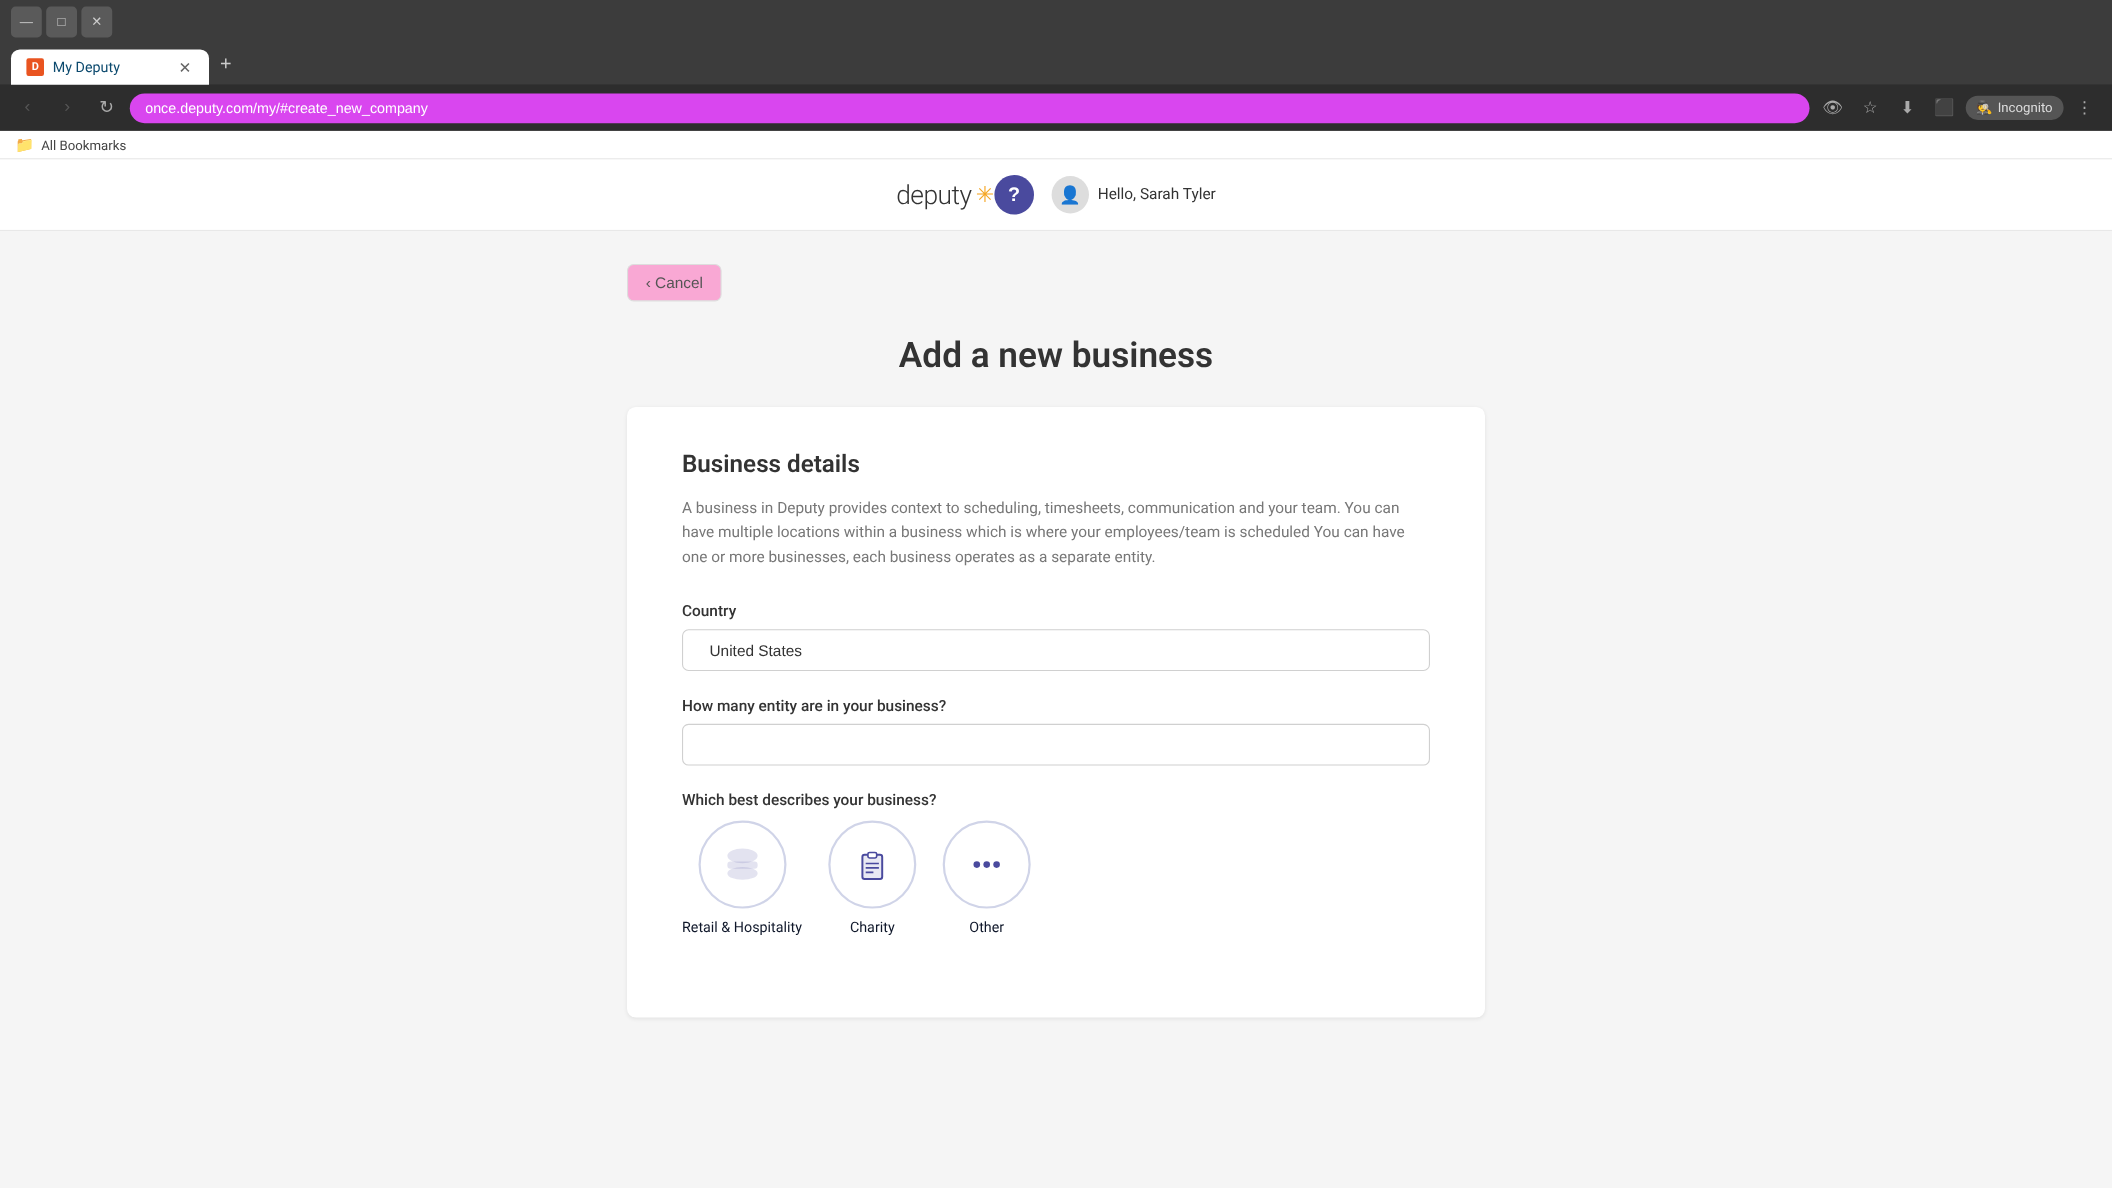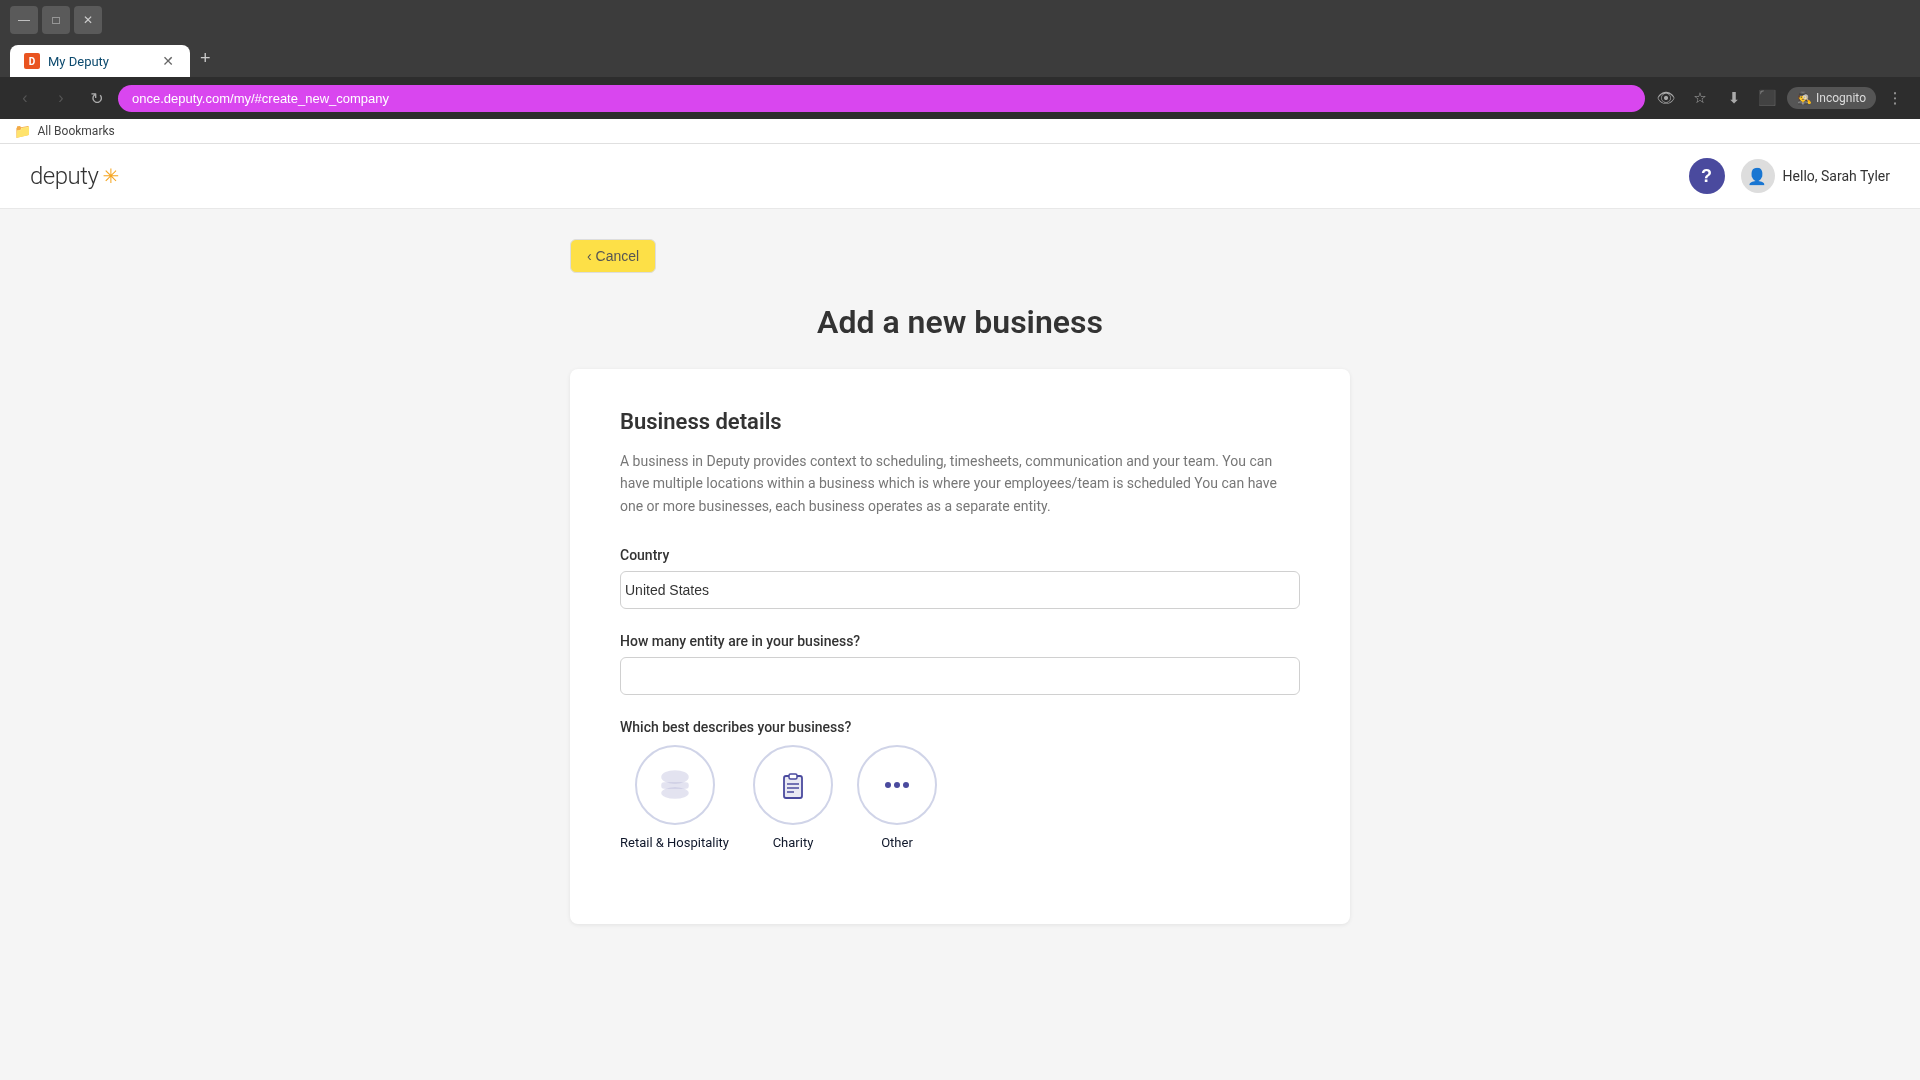--- a/index.html
+++ b/index.html
@@ -156,21 +156,21 @@
       color: #666;
     }
     .bookmarks-bar span {
       cursor: pointer;
     }
 
     
     .app-header {
       display: flex;
       align-items: center;
-      justify-content: space-between;
+      justify-content: center;
       padding: 0 30px;
       height: 65px;
       border-bottom: 1px solid #e8e8e8;
       background: #fff;
     }
     .logo {
       display: flex;
       align-items: center;
       gap: 4px;
     }
@@ -232,21 +232,21 @@
       padding: 30px 20px;
     }
     .page-title {
       text-align: center;
       font-size: 32px;
       font-weight: 600;
       color: #333;
       margin-bottom: 28px;
     }
     .cancel-btn {
-      background: #fde047;
+      background: #f9a8d4;
       border: 1px solid #ddd;
       border-radius: 6px;
       padding: 8px 16px;
       font-size: 14px;
       color: #555;
       cursor: pointer;
       display: inline-flex;
       align-items: center;
       gap: 4px;
       margin-bottom: 20px;
@@ -277,21 +277,21 @@
     }
     .field-label {
       display: block;
       font-size: 14px;
       font-weight: 500;
       color: #333;
       margin-bottom: 8px;
     }
     .field-input {
       width: 100%;
-      padding: 10px 4px;
+      padding: 10px 24px;
       border: 1.5px solid #d0d0d0;
       border-radius: 6px;
       font-size: 14px;
       color: #333;
       outline: none;
       background: #fff;
     }
     .business-types {
       margin-top: 10px;
       display: flex;

